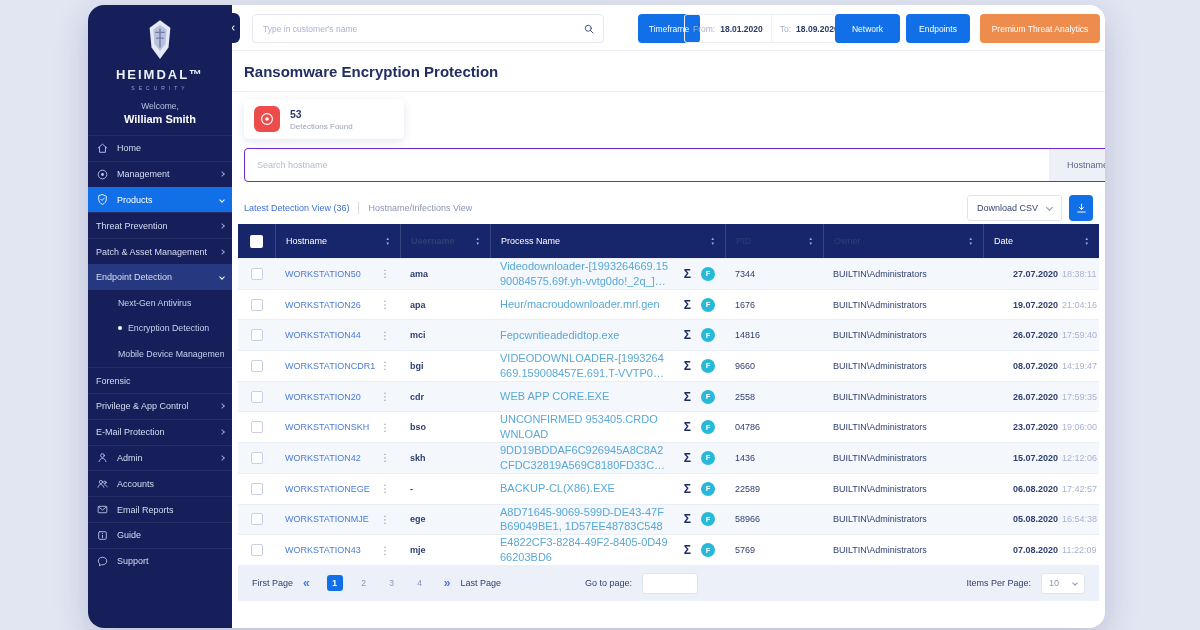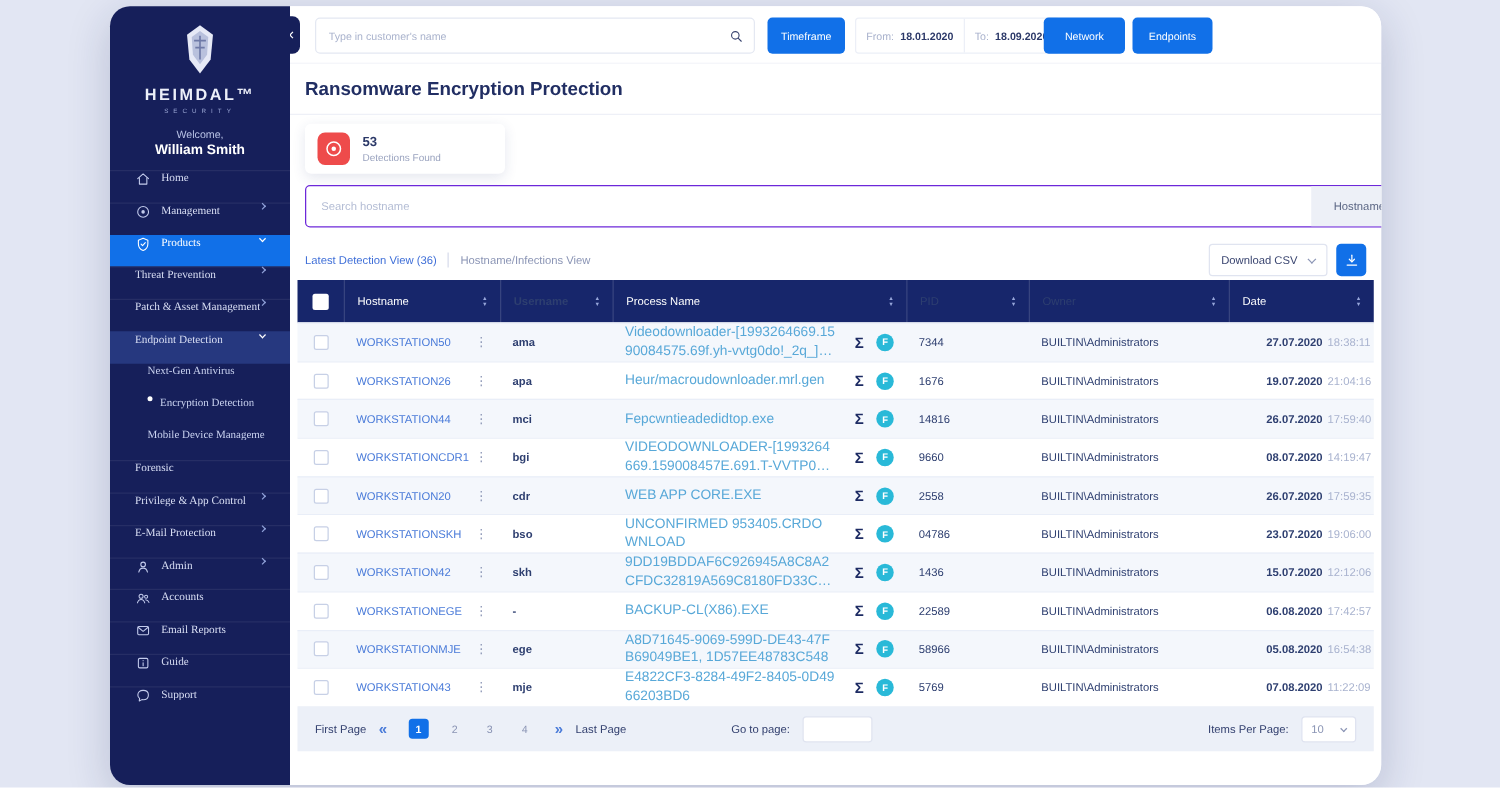--- a/index.html
+++ b/index.html
@@ -13,22 +13,22 @@
   .sidebar { width:144px; background:#161f5a; border-radius:16px 0 0 16px; color:#dfe4f7;
              display:flex; flex-direction:column; flex-shrink:0; }
   .brand-wrap { text-align:center; padding-top:14px; }
   .logo { display:inline-block; }
   .brand { font-size:13px; letter-spacing:2px; color:#eceff9; font-weight:bold; margin-top:2px; }
   .brand-sub { font-size:5px; letter-spacing:4px; color:#9aa6d4; margin-top:3px; }
   .welcome { font-size:8.5px; color:#b9c3e6; margin-top:10px; }
   .user { font-size:11px; color:#ffffff; font-weight:bold; margin-top:2px; margin-bottom:10px; }
 
   .nav { display:flex; flex-direction:column; }
-  .nav-item { height:25.8px; display:flex; align-items:flex-start; padding:0 20px; cursor:pointer;
-              border-top:1px solid rgba(255,255,255,.07); font-size:9px; color:#d7ddf3;font-family:Liberation Serif, serif; }
+  .nav-item { height:25.8px; display:flex; align-items:center; padding:0 8px; cursor:pointer;
+              border-top:1px solid rgba(255,255,255,.07); font-size:9px; color:#d7ddf3; }
   .nav-item.lv3 { border-top:none; font-size:8.8px; color:#c8d1ef; padding-left:30px; }
   .nav-item.active { background:#1170e8; color:#ffffff; border-top-color:transparent; }
   .nav-item.expanded { background:#26387f; border-top-color:transparent; }
   .nav-ic { width:13px; height:13px; margin-right:8px; flex-shrink:0; color:#c3cbec; }
   .nav-item.active .nav-ic { color:#fff; }
   .nav-label { white-space:nowrap; overflow:hidden; }
   .nav-bullet { width:4px; height:4px; border-radius:50%; background:#fff; margin-right:6px; flex-shrink:0; }
   .chev { width:4px; height:4px; border-right:1.4px solid #8fa0d8; border-bottom:1.4px solid #8fa0d8;
           margin-left:auto; flex-shrink:0; }
   .chev.right { transform:rotate(-45deg); }
@@ -46,21 +46,21 @@
   .collapse-tab .chev { border-color:#fff; margin:0 0 0 2px; }
   .cust-search { position:absolute; left:20px; top:9px; width:352px; height:29px; border:1px solid #e4e8f2;
                  border-radius:4px; display:flex; align-items:center; padding:0 8px 0 10px; }
   .cust-search input { border:none; outline:none; flex:1; font-size:8.5px; color:#3a4570; font-family:inherit; }
   .cust-search input::placeholder { color:#aab3cd; }
   .mag { width:12px; height:12px; color:#3a4570; flex-shrink:0; }
   .btn { border:none; border-radius:4px; color:#fff; font-size:8.5px; font-family:inherit;
          display:flex; align-items:center; justify-content:center; cursor:pointer; position:absolute; top:9px; height:29px; }
   .btn-blue { background:#1170e8; }
   .btn-orange { background:#ed8c4d; }
-  #btn-timeframe { left:382px; width:62px; }
+  #btn-timeframe { left:406px; width:62px; }
   #btn-network   { left:603px; width:65px; }
   #btn-endpoints { left:674px; width:64px; }
   #btn-premium   { left:748px; width:120px; }
   .fromto { position:absolute; left:452px; top:9px; height:29px; display:flex; border:1px solid #eceff7; border-radius:3px; }
   .ft-cell { display:flex; align-items:center; padding:0 8px; font-size:8.5px; }
   .ft-cell + .ft-cell { border-left:1px solid #eceff7; }
   .ft-label { color:#a8b1cc; margin-right:5px; }
   .ft-val { color:#2b3868; font-weight:bold; cursor:pointer; }
 
   
@@ -344,20 +344,21 @@
           <span class="ft-label">From:</span>
           <span class="ft-val">18.01.2020</span>
         </div>
         <div class="ft-cell">
           <span class="ft-label">To:</span>
           <span class="ft-val">18.09.2020</span>
         </div>
       </div>
       <button class="btn btn-blue" id="btn-network">Network</button>
       <button class="btn btn-blue" id="btn-endpoints">Endpoints</button>
+      <button class="btn btn-orange" id="btn-premium">Premium Threat Analytics</button>
     </div>
 
     <div class="page-title">Ransomware Encryption Protection</div>
     <div class="title-rule"></div>
 
     <div class="det-card">
       <div class="det-ic">
         <svg width="18" height="18" viewBox="0 0 24 24">
             <use href="#i-emblem"></use>
           </svg>

